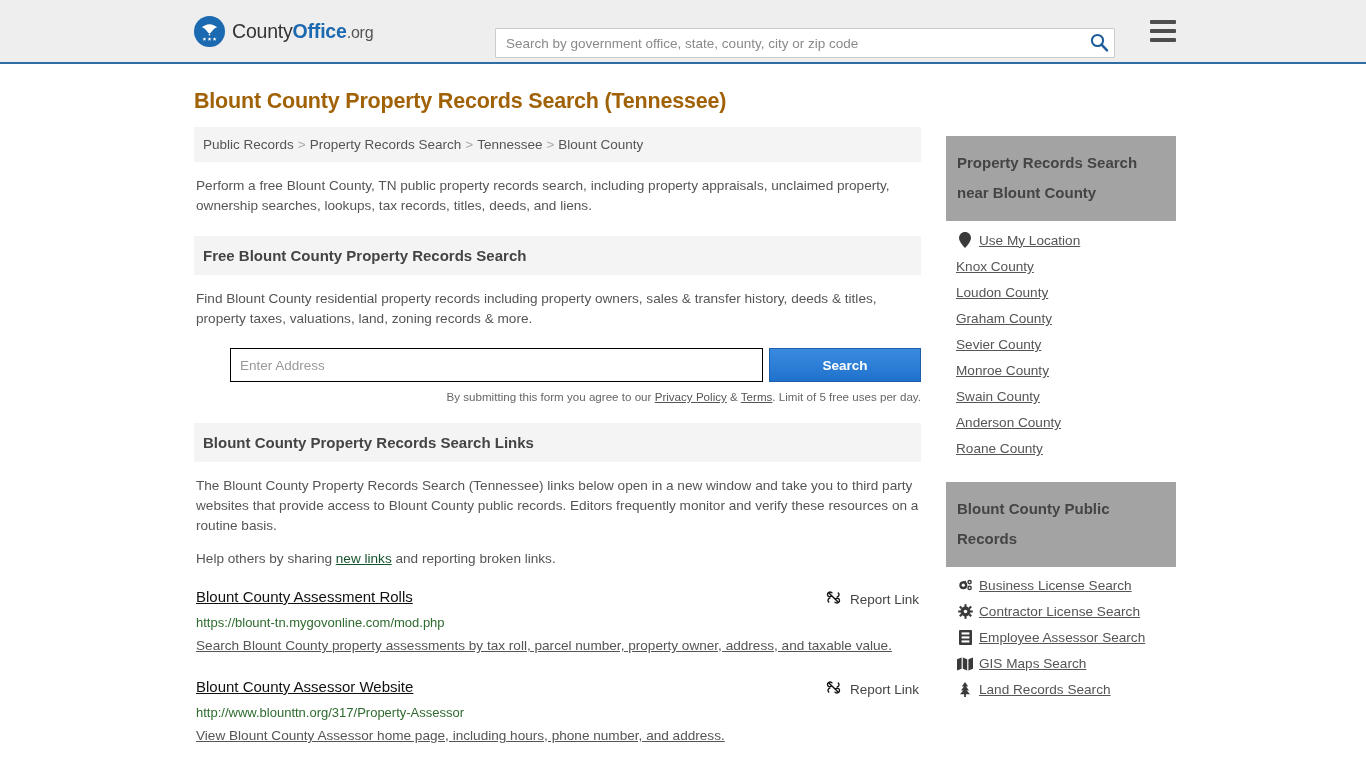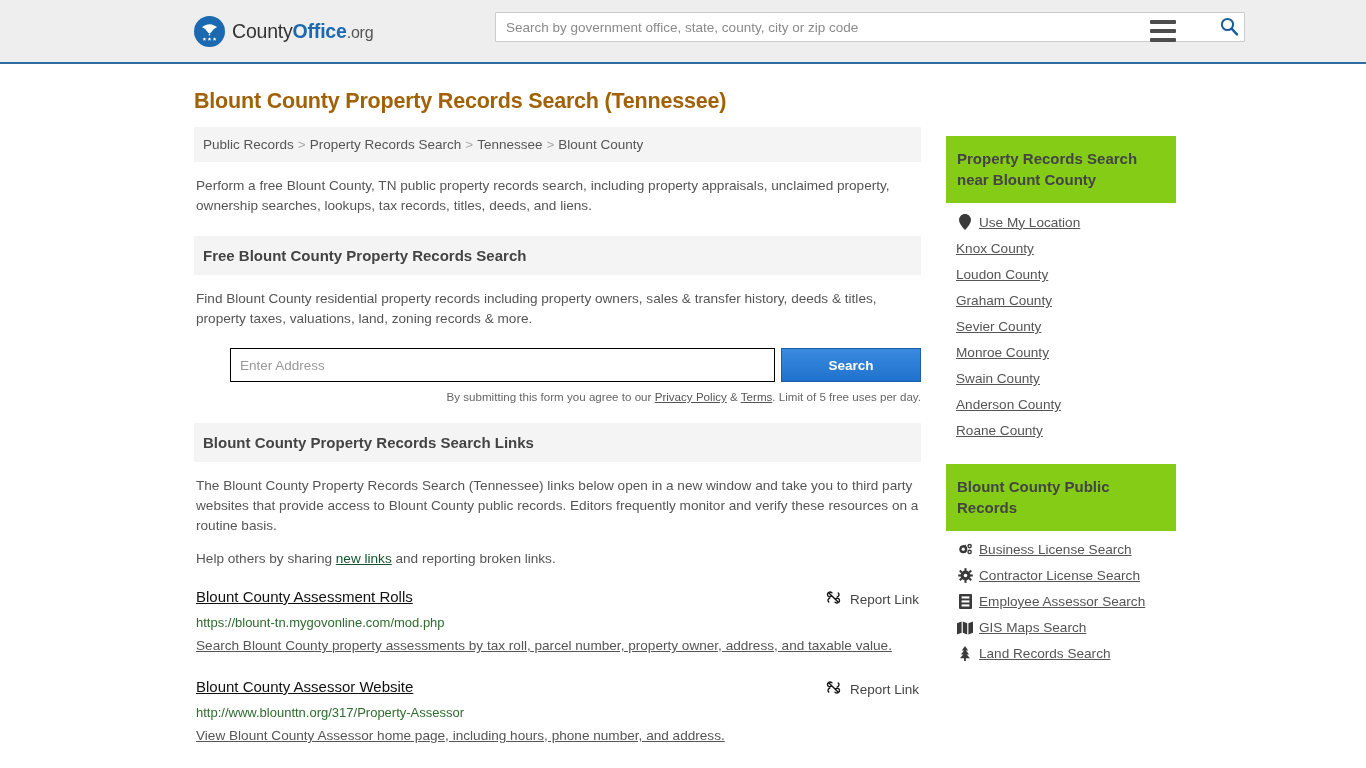--- a/index.html
+++ b/index.html
@@ -42,22 +42,22 @@
     letter-spacing: -0.2px;
     white-space: nowrap;
   }
   .logo-text .lt-county { color: #333333; }
   .logo-text .lt-office { color: #1b69b0; font-weight: bold; }
   .logo-text .lt-org    { color: #555555; font-size: 16px; }
 
   .search-wrap {
     position: absolute;
     left: 495px;
-    top: 12px;
-    width: 750px;
+    top: 28px;
+    width: 620px;
     height: 30px;
   }
   .search-input {
     width: 100%; height: 30px;
     border: 1px solid #cccccc;
     background: #ffffff;
     padding: 0 34px 0 10px;
     font-family: "Liberation Sans", sans-serif;
     font-size: 13.5px;
     color: #333333;
@@ -136,21 +136,21 @@
     border: 1px solid #000000;
     padding: 0 9px;
     font-size: 13.5px;
     font-family: "Liberation Sans", sans-serif;
     color: #333333;
     outline: none;
     margin-left: 36px;
   }
   .addr-input::placeholder { color: #999999; }
   .addr-submit {
-    width: 140px; height: 34px;
+    width: 152px; height: 34px;
     border: 1px solid #1c5fa8;
     background: linear-gradient(to bottom, #3a8ae0 0%, #1f72cc 100%);
     color: #ffffff;
     font-size: 13.5px;
     font-weight: bold;
     font-family: "Liberation Sans", sans-serif;
     cursor: pointer;
   }
   .fineprint {
     text-align: right;
@@ -190,26 +190,26 @@
   .result-desc {
     color: #555555;
     font-size: 13.6px;
     line-height: 21px;
     margin-top: 5px;
     text-decoration: underline;
   }
 
   
   .side-head {
-    background: #84cc16;
+    background: #a3a3a3;
     padding: 12px 11px 13px 11px;
     font-size: 15px;
     font-weight: bold;
     color: #444444;
-    line-height: 21px;
+    line-height: 30px;
   }
   .side-list { margin: 0; padding: 0; list-style: none; }
   .side-list li { padding: 11px 0 0 10px; display: flex; align-items: center; }
   .side-list li .sicon {
     width: 18px; flex: 0 0 18px;
     display: inline-flex; align-items: center; justify-content: center;
     margin-right: 5px; color: #3a3a3a;
   }
   .side-list li a {
     color: #555555;

